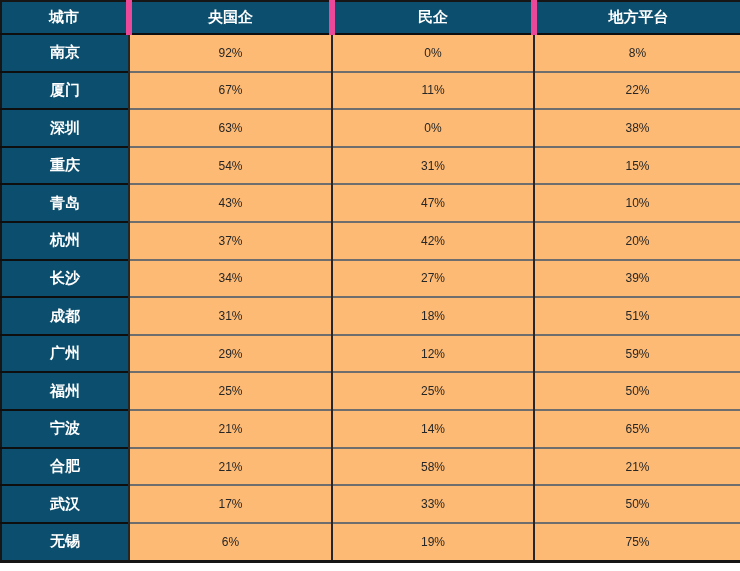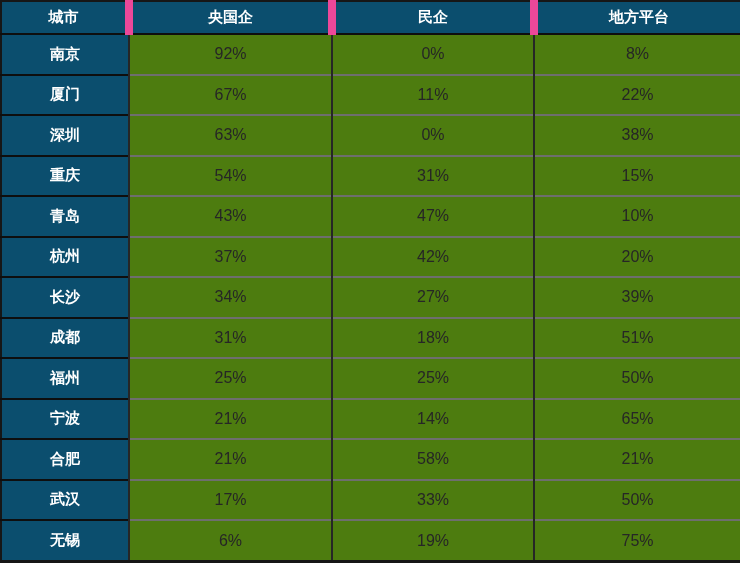--- a/index.html
+++ b/index.html
@@ -31,38 +31,38 @@
     white-space: nowrap;
   }
   
   th.col-head {
     background: #0b4e6e;
     color: #ffffff;
     font-family: "DejaVu Serif", "Liberation Serif", serif;
     font-weight: bold;
     font-size: 15px;
     border-bottom: 2px solid #0e0e0e;
-    border-left: 8px solid #ec4899;
+    border-left: 6px solid #ec4899;
   }
   th.col-head:first-child { border-left: none; }
   
   th.city-cell {
     background: #0b4e6e;
     color: #ffffff;
     font-family: "DejaVu Serif", "Liberation Serif", serif;
     font-weight: bold;
     font-size: 15px;
     border-top: 2px solid #0e0e0e;
   }
   
   td.val-cell {
-    background: #4d7c0f;
+    background: #fdba74;
     color: #262626;
     font-family: "Liberation Sans", sans-serif;
-    font-size: 16px;
+    font-size: 12px;
     border-top: 2px solid #6e6e6e;
     border-left: 2px solid #262626;
   }
 </style>
 </head>
 <body>
 
 <div class="page">
   <table class="data-table">
     <colgroup>
@@ -122,20 +122,26 @@
         <td class="val-cell">27%</td>
         <td class="val-cell">39%</td>
       </tr>
       <tr>
         <th class="city-cell">成都</th>
         <td class="val-cell">31%</td>
         <td class="val-cell">18%</td>
         <td class="val-cell">51%</td>
       </tr>
       <tr>
+        <th class="city-cell">广州</th>
+        <td class="val-cell">29%</td>
+        <td class="val-cell">12%</td>
+        <td class="val-cell">59%</td>
+      </tr>
+      <tr>
         <th class="city-cell">福州</th>
         <td class="val-cell">25%</td>
         <td class="val-cell">25%</td>
         <td class="val-cell">50%</td>
       </tr>
       <tr>
         <th class="city-cell">宁波</th>
         <td class="val-cell">21%</td>
         <td class="val-cell">14%</td>
         <td class="val-cell">65%</td>

